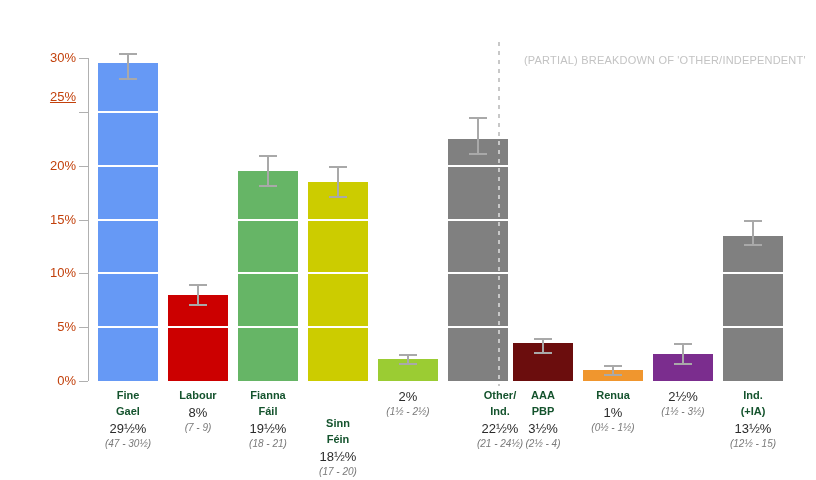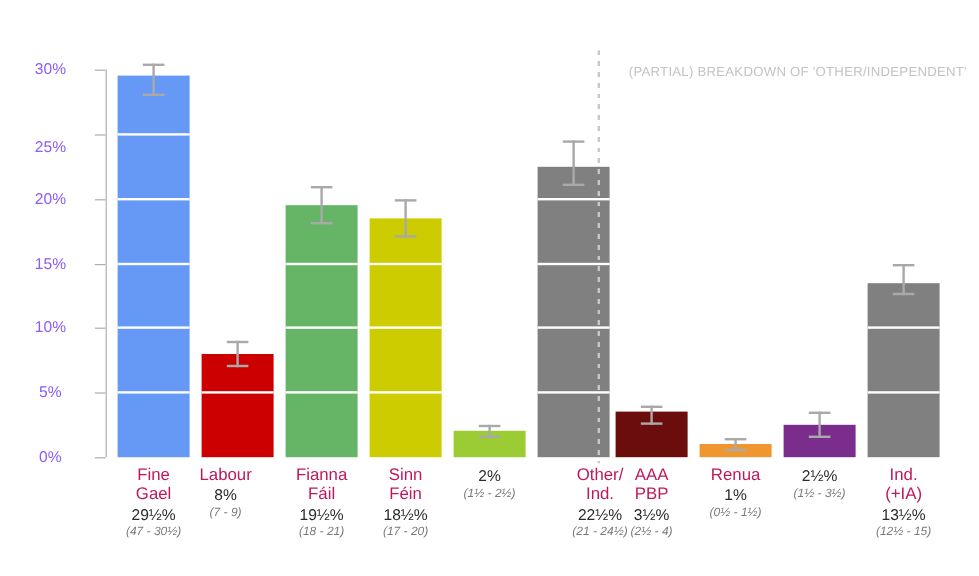--- a/index.html
+++ b/index.html
@@ -23,23 +23,23 @@
   .y-tick {
     position: absolute;
     left: 79px;
     width: 9px; height: 1px;
     background: #b0b0b0;
   }
   .y-label {
     position: absolute;
     right: 0;
     width: 68px;
-    text-align: center;
+    text-align: right;
     font-size: 13px;
-    color: #8b5cf6;
+    color: #c2410c;
     line-height: 13px;
   }
   .y-label-wrap { position: absolute; left: 0; width: 76px; }
 
   
   .plot { position: absolute; left: 0; top: 0; right: 0; bottom: 0; }
 
   .gridline {
     position: absolute;
     height: 2px;
@@ -90,23 +90,23 @@
     white-space: nowrap;
   }
 
   
   .xlab {
     position: absolute;
     text-align: center;
     top: 387px;
   }
   .xlab .name {
-    font-size: 14px;
-    font-weight: normal;
-    color: #be185d;
+    font-size: 11px;
+    font-weight: bold;
+    color: #14532d;
     line-height: 16px;
     white-space: pre-line;
   }
   .xlab .val {
     font-size: 13px;
     color: #2b2b2b;
     line-height: 17px;
     margin-top: 1px;
   }
   .xlab .ci {
@@ -130,21 +130,21 @@
 
 <div id="chart-root">
 
   <div class="y-axis-line"></div>
   <div class="y-label-wrap" id="y-labels">
       <div class="y-label" style="top: 374px;">0%</div>
       <div class="y-label" style="top: 320.167px;">5%</div>
       <div class="y-label" style="top: 266.333px;">10%</div>
       <div class="y-label" style="top: 212.5px;">15%</div>
       <div class="y-label" style="top: 158.667px;">20%</div>
-      <div class="y-label" style="top: 116px;">25%</div>
+      <div class="y-label" style="top: 90px; text-decoration: underline;">25%</div>
       <div class="y-label" style="top: 51px;">30%</div>
     </div>
 
   <div class="plot" id="plot">
       <div class="bar" title="29½%" style="left: 98px; top: 63.3833px; width: 60px; height: 317.617px; background: rgb(102, 153, 245);"></div>
       <div class="gridline" style="left: 98px; width: 60px; top: 326.167px;"></div>
       <div class="gridline" style="left: 98px; width: 60px; top: 272.333px;"></div>
       <div class="gridline" style="left: 98px; width: 60px; top: 218.5px;"></div>
       <div class="gridline" style="left: 98px; width: 60px; top: 164.667px;"></div>
       <div class="gridline" style="left: 98px; width: 60px; top: 110.833px;"></div>
@@ -225,32 +225,32 @@
   <div class="divider"></div>
   <div class="breakdown-note">(PARTIAL) BREAKDOWN OF 'OTHER/INDEPENDENT'</div>
 
   <div id="xlabels">
       <div class="xlab" style="left: 88px; width: 80px;">
         <div class="name">Fine
 Gael</div>
         <div class="val">29½%</div>
         <div class="ci">(47 - 30½)</div>
       </div>
-      <div class="xlab" style="left: 148px; width: 80px;">
+      <div class="xlab" style="left: 158px; width: 80px;">
         <div class="name">Labour</div>
         <div class="val">8%</div>
         <div class="ci">(7 - 9)</div>
       </div>
       <div class="xlab" style="left: 228px; width: 80px;">
         <div class="name">Fianna
 Fáil</div>
         <div class="val">19½%</div>
         <div class="ci">(18 - 21)</div>
       </div>
-      <div class="xlab" style="left: 298px; width: 80px;">
+      <div class="xlab" style="left: 298px; width: 80px; margin-top: 28px;">
         <div class="name">Sinn
 Féin</div>
         <div class="val">18½%</div>
         <div class="ci">(17 - 20)</div>
       </div>
       <div class="xlab" style="left: 368px; width: 80px;">
         <div class="val">2%</div>
         <div class="ci">(1½ - 2½)</div>
       </div>
       <div class="xlab" style="left: 460px; width: 80px;">

